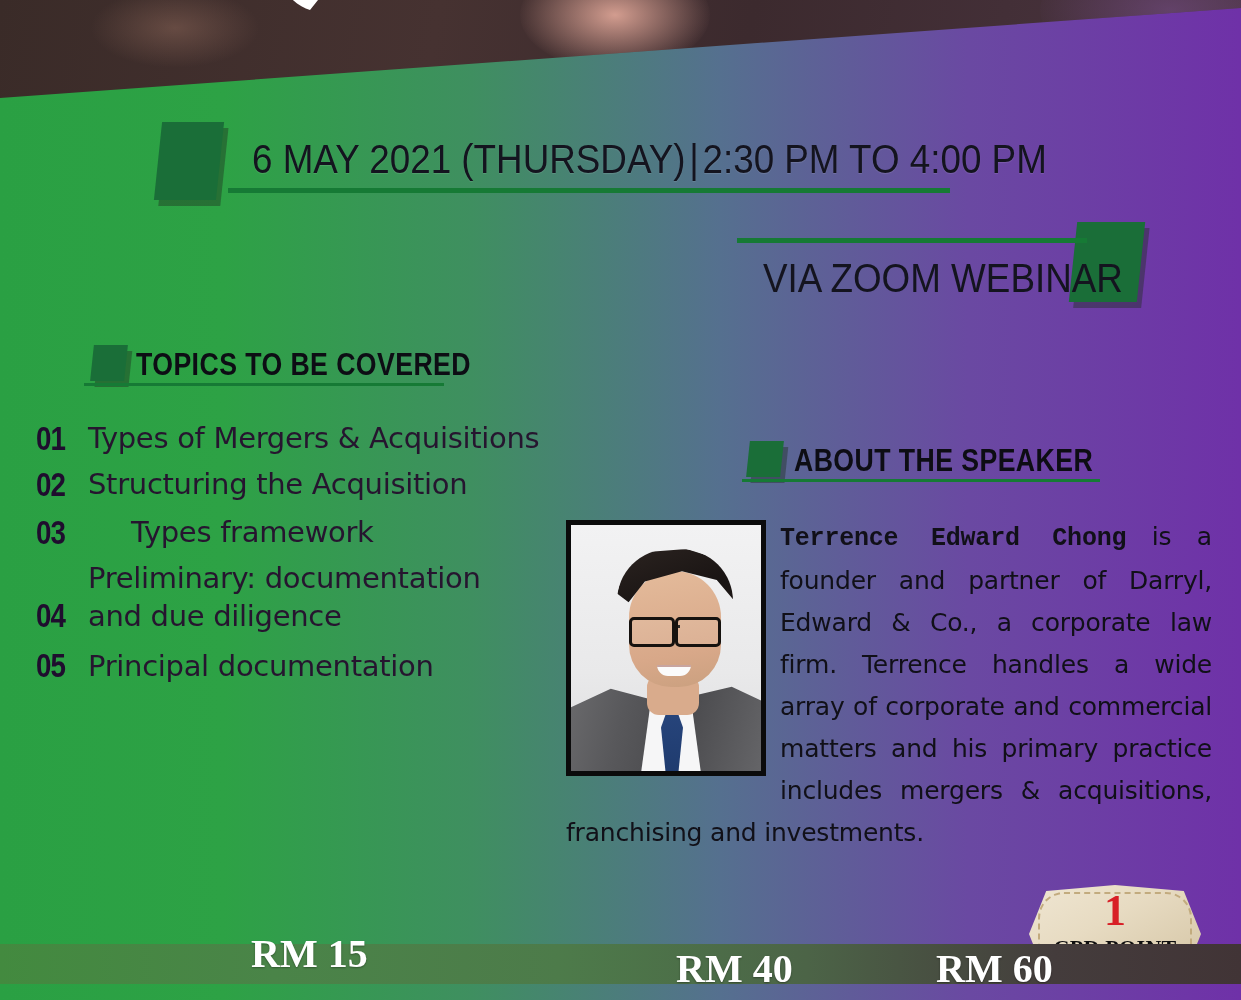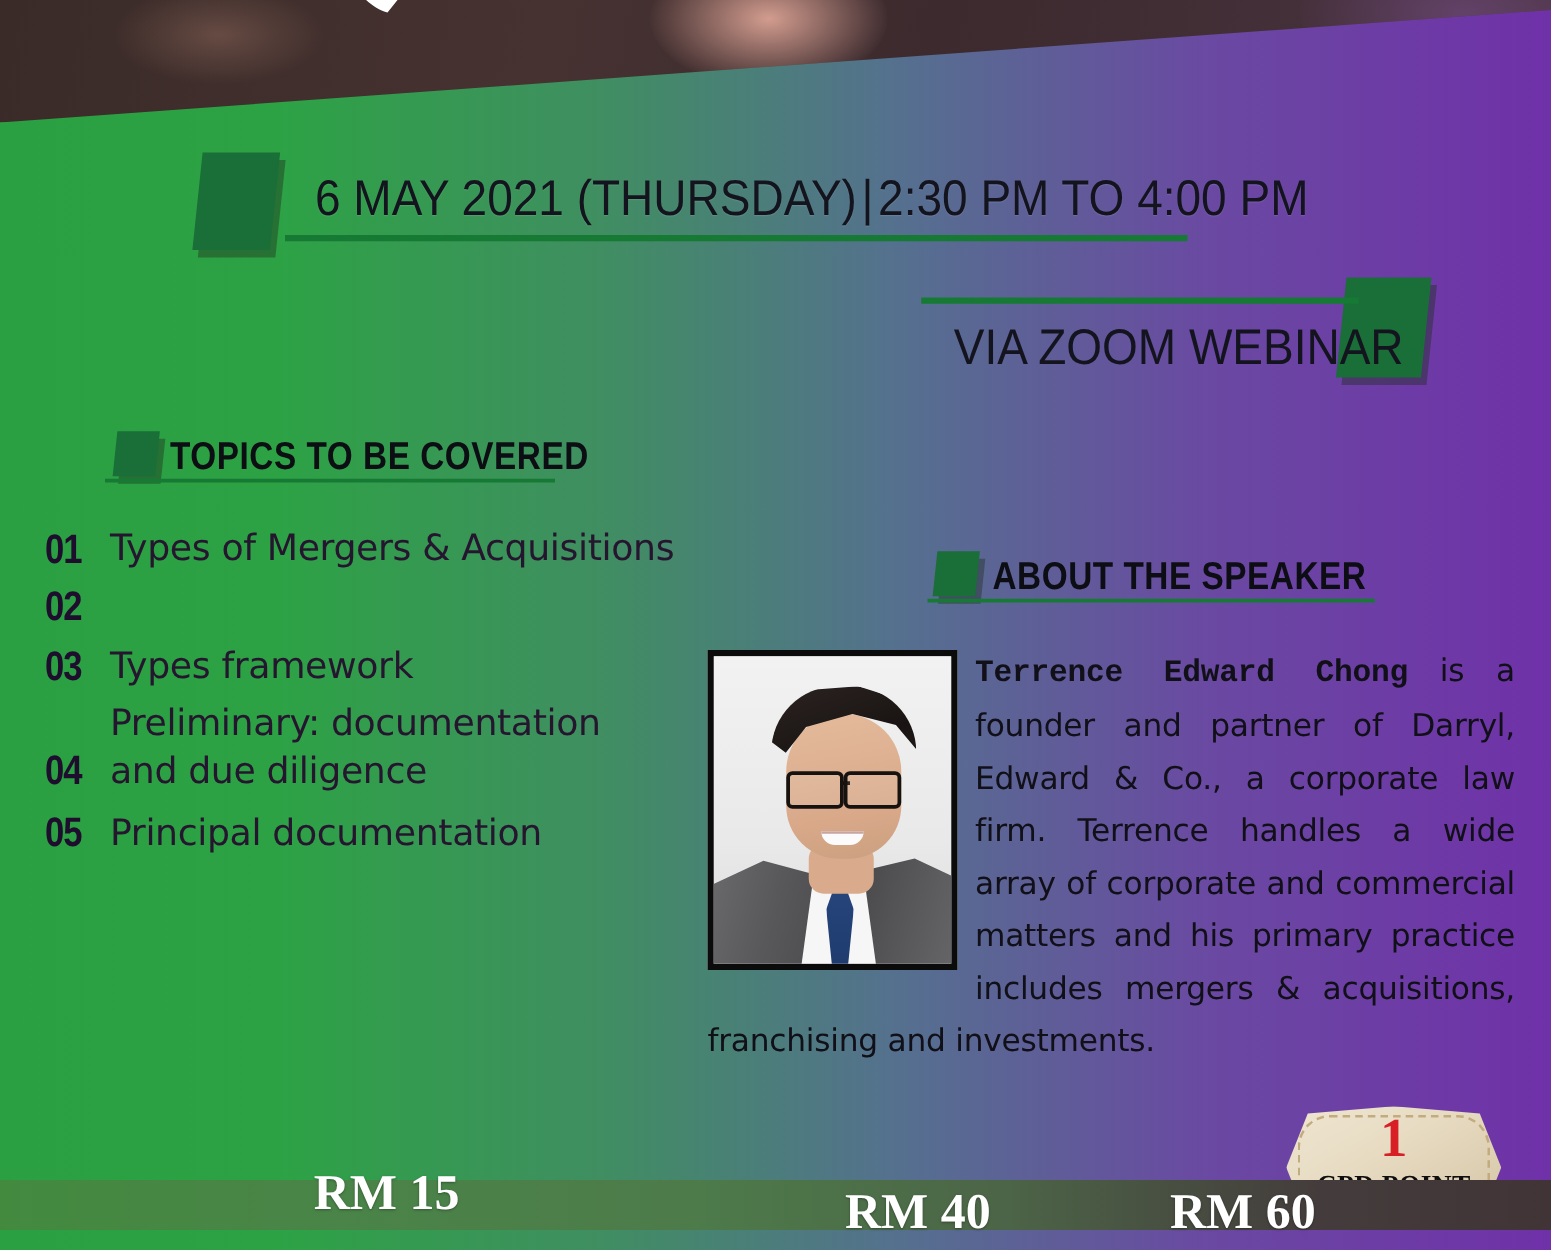--- a/index.html
+++ b/index.html
@@ -326,22 +326,23 @@
   <div class="rule" style="left:84px; top:383px; width:360px; height:3px;"></div>
   <div class="cap-head" style="left:136px; top:347px; font-size:31px;">TOPICS TO BE COVERED</div>
 
   <div class="topics-list">
     <div class="topic-row">
       <div class="topic-num">01</div>
       <div class="topic-text">Types of Mergers &amp; Acquisitions</div>
     </div>
     <div class="topic-row" style="margin-top:6px;">
       <div class="topic-num">02</div>
-    </div>
-    <div class="topic-row" style="margin-top:10px;">
+      <div class="topic-text">Structuring the Acquisition</div>
+    </div>
+    <div class="topic-row" style="margin-top:10px;gap:43px;">
       <div class="topic-num">03</div>
       <div class="topic-text">Types framework</div>
     </div>
     <div class="topic-row" style="margin-top:4px;">
       <div class="topic-num">04</div>
       <div class="topic-text" style="max-width:400px;">Preliminary: documentation and due diligence</div>
     </div>
     <div class="topic-row" style="margin-top:12px;">
       <div class="topic-num">05</div>
       <div class="topic-text">Principal documentation</div>

